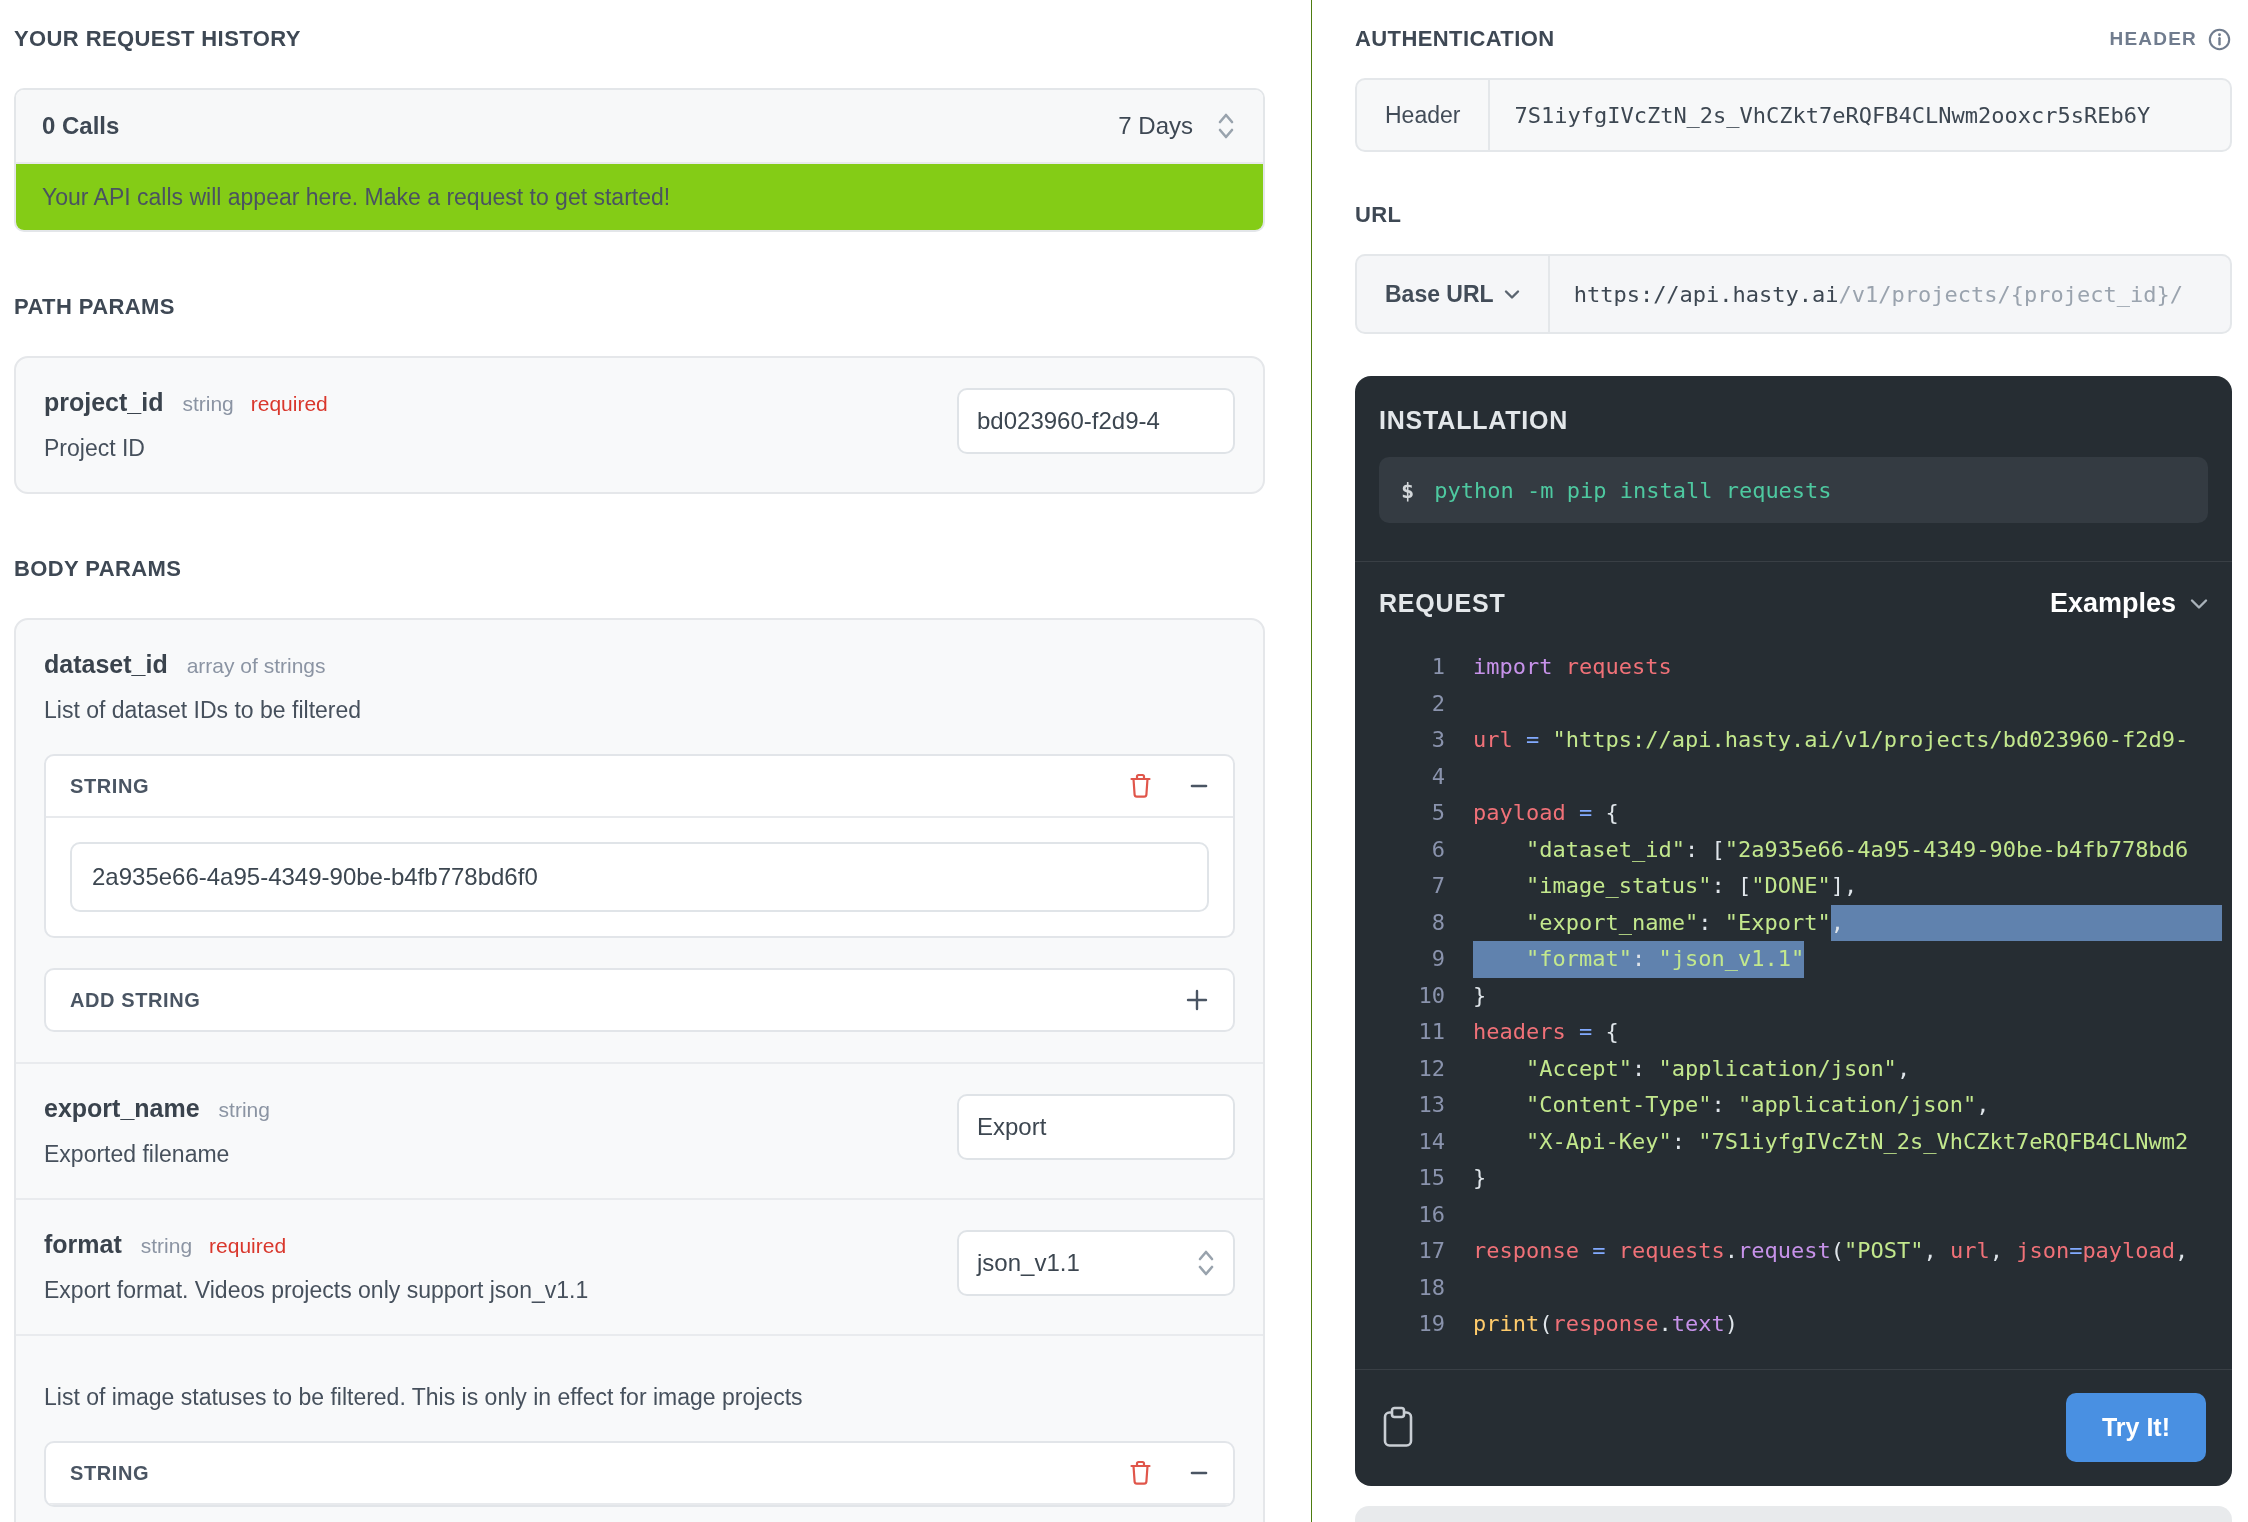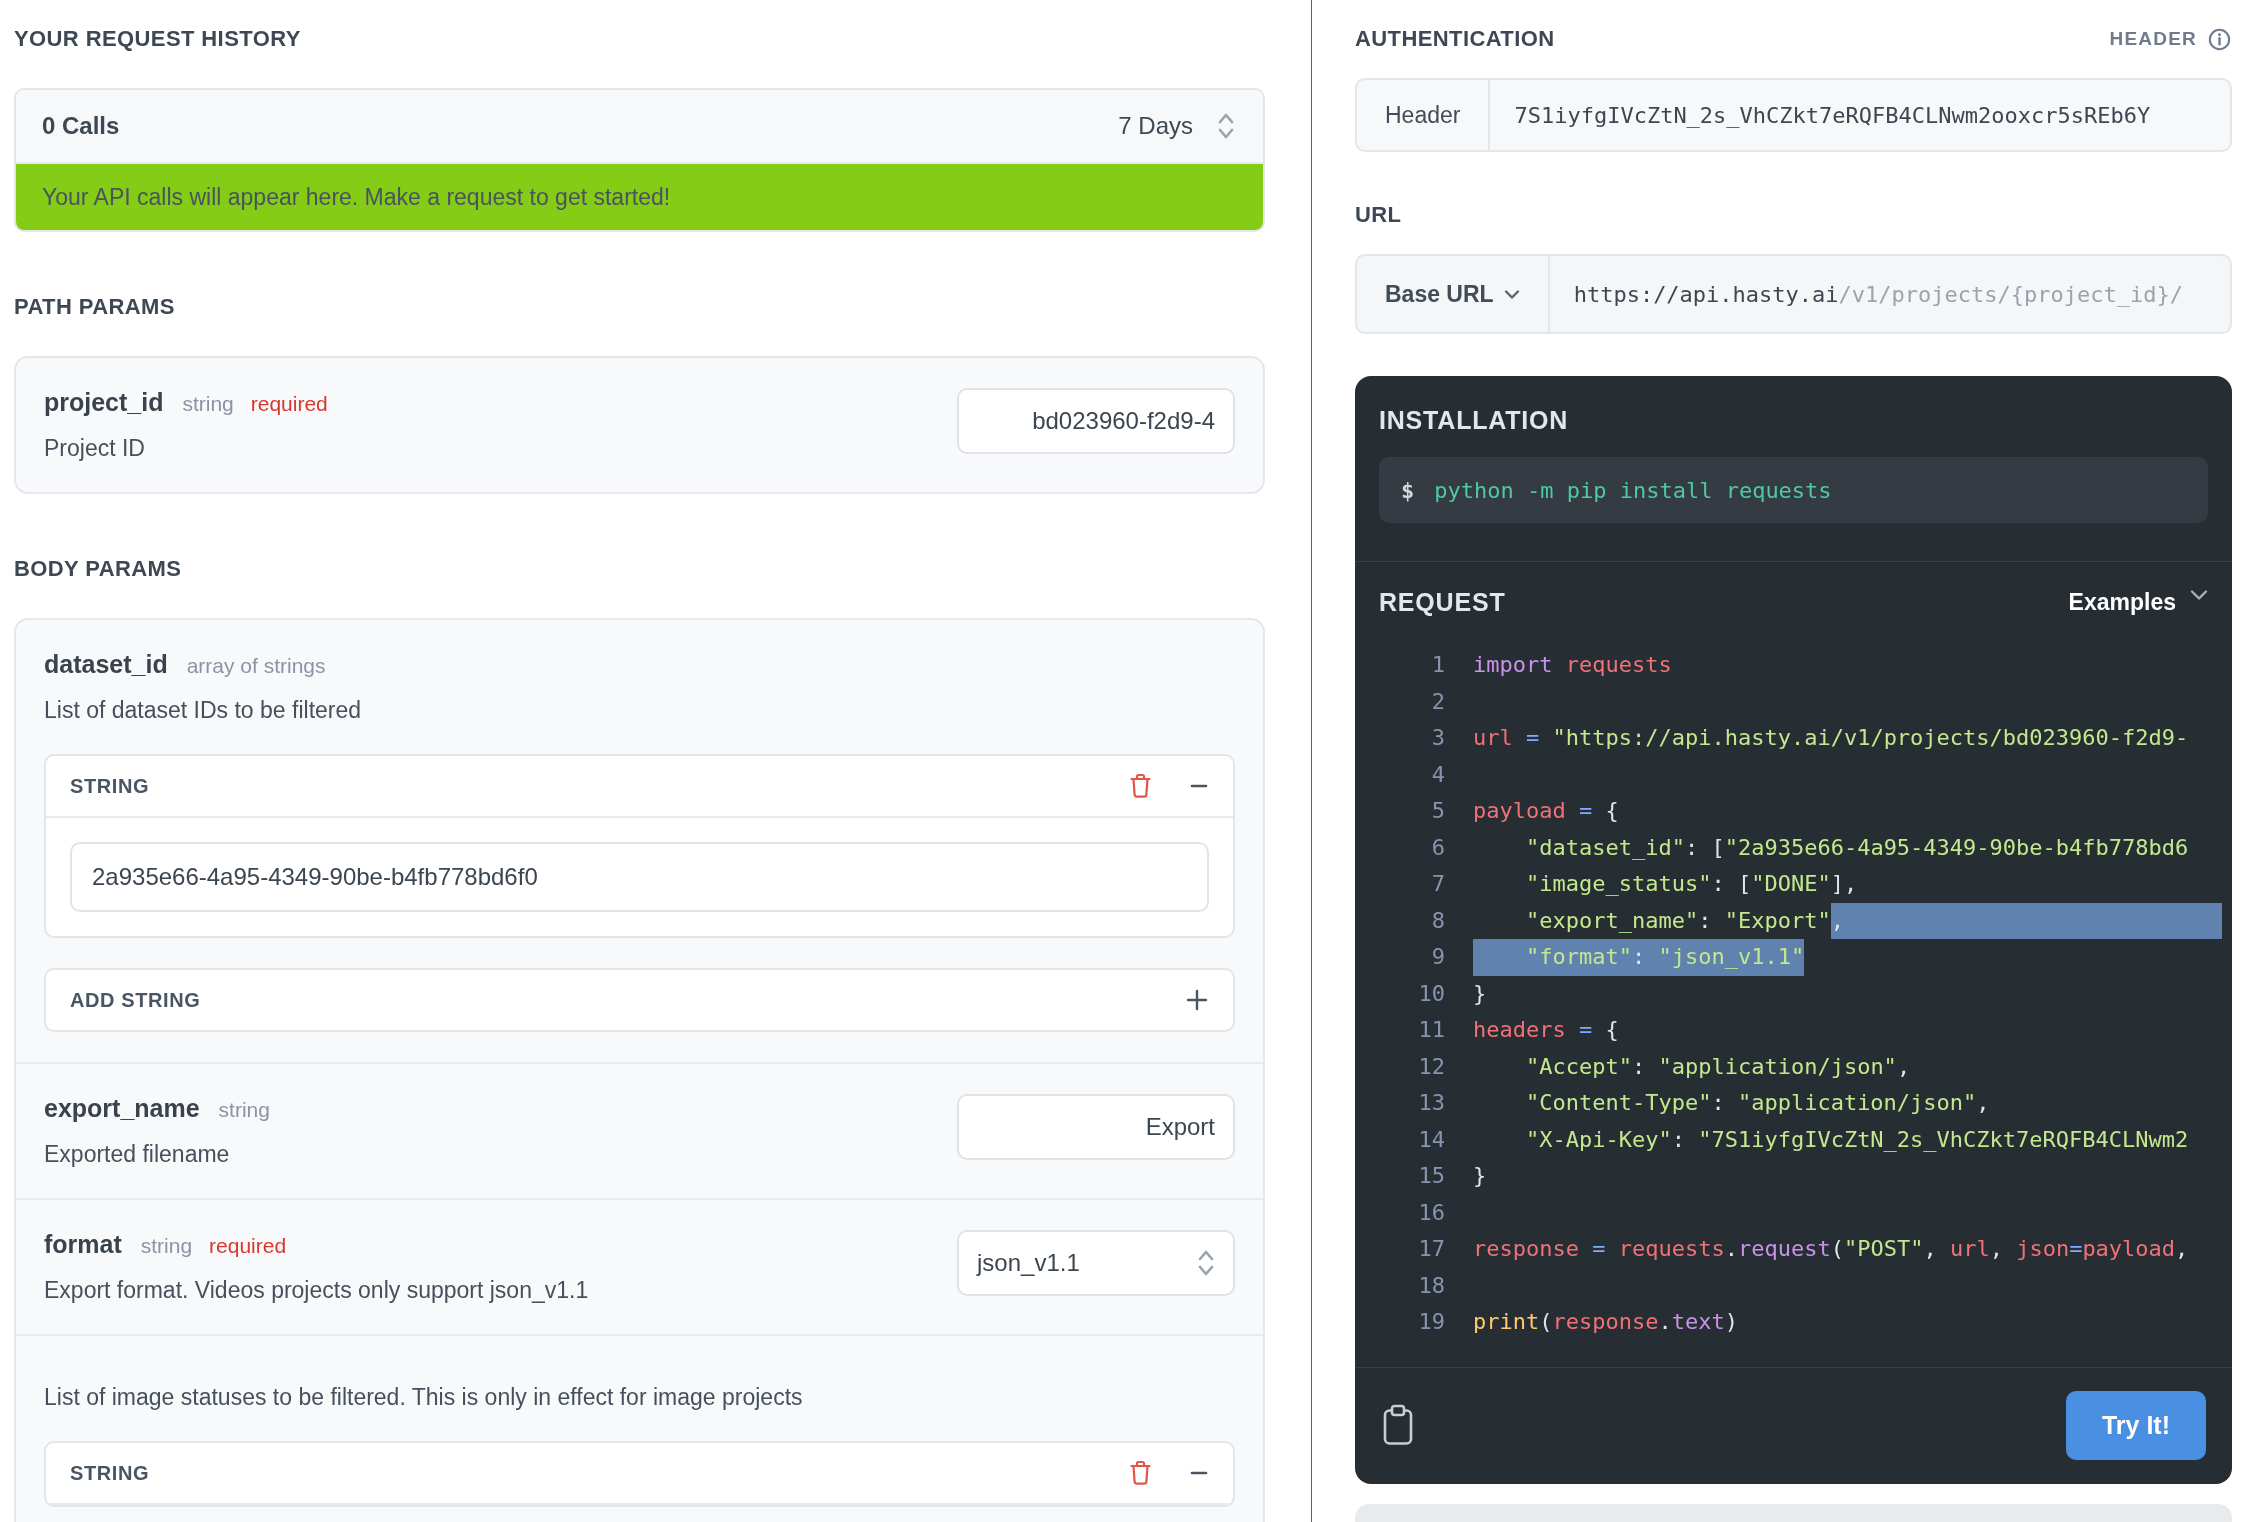--- a/index.html
+++ b/index.html
@@ -26,21 +26,21 @@
   .param-section + .param-section { border-top:2px solid #e9ebee; }
   .param-row { display:flex; justify-content:space-between; align-items:flex-start; }
   .param-title { font-size:25px; color:#3a434d; }
   .param-name { font-weight:bold; }
   .param-type { font-size:21px; color:#8b94a3; margin-left:12px; }
   .param-req { font-size:21px; color:#d9372c; margin-left:10px; }
   .param-desc { font-size:23px; color:#46505c; margin-top:18px; }
 
   .text-input { width:278px; height:66px; background:#fff; border:2px solid #dfe3e7; border-radius:10px;
                 padding:0 18px; font-size:24px; color:#3c4650; font-family:"Liberation Sans",sans-serif;
-                white-space:nowrap; overflow:hidden; outline:none;text-align:right; }
+                white-space:nowrap; overflow:hidden; outline:none; }
   .select-input { width:278px; height:66px; background:#fff; border:2px solid #dfe3e7; border-radius:10px;
                   padding:0 16px 0 18px; font-size:24px; color:#3c4650; display:flex; align-items:center;
                   justify-content:space-between; cursor:pointer; }
 
   .string-card { margin-top:30px; background:#fff; border:2px solid #e2e5e9; border-radius:10px; overflow:hidden; }
   .string-card-header { height:62px; display:flex; align-items:center; justify-content:space-between;
                         padding:0 24px; border-bottom:2px solid #e8eaed; }
   .string-card-title { font-size:20px; font-weight:bold; color:#4a5563; letter-spacing:0.6px; }
   .card-icons { display:flex; align-items:center; gap:36px; }
   .icon-btn { cursor:pointer; display:flex; align-items:center; }
@@ -74,22 +74,22 @@
   .code-panel { margin-top:42px; background:#262d33; border-radius:16px; padding-top:30px; overflow:hidden; }
   .panel-pad { padding:0 24px; }
   .panel-title { font-size:25px; font-weight:bold; color:#e3e7ea; letter-spacing:0.8px; }
   .install-box { margin:22px 24px 0; background:#343b42; border-radius:10px; height:66px;
                  display:flex; align-items:center; padding:0 22px; gap:20px;
                  font-family:"DejaVu Sans Mono", monospace; font-size:22px; }
   .prompt-char { color:#d3d7da; font-weight:bold; }
   .install-cmd { color:#4ec9a0; }
   .panel-divider { margin-top:38px; border-top:1px solid rgba(255,255,255,0.09); }
   .request-row { padding:26px 24px 0; display:flex; justify-content:space-between; align-items:center; }
-  .examples-btn { display:flex; align-items:flex-start; gap:14px; color:#ffffff; font-weight:bold;
-                  font-size:23px; cursor:pointer; }
+  .examples-btn { display:flex; align-items:center; gap:14px; color:#ffffff; font-weight:bold;
+                  font-size:27px; cursor:pointer; }
 
   .code-block { margin-top:30px; padding:0 10px 0 24px; overflow:hidden;
                 font-family:"DejaVu Sans Mono", monospace; font-size:22px; line-height:36.5px; color:#dfe5ea; }
   .code-line { display:flex; height:36.5px; white-space:pre; }
   .ln { width:66px; flex:none; text-align:right; color:#8a93ad; margin-right:28px; user-select:none; }
   .lb { white-space:pre; }
   .tok-kw { color:#c792ea; } .tok-var { color:#f07178; } .tok-op { color:#82aaff; }
   .tok-str { color:#c3e88d; } .tok-pl { color:#dfe5ea; } .tok-fn { color:#c792ea; } .tok-bi { color:#ffcb6b; }
   .sel { background:#6082ae; }
   .fill { flex:1; }

